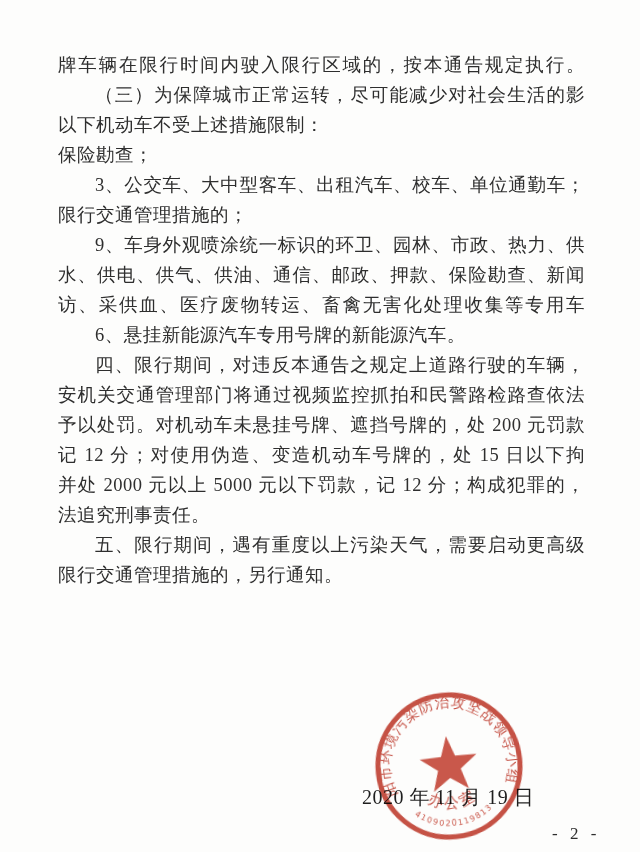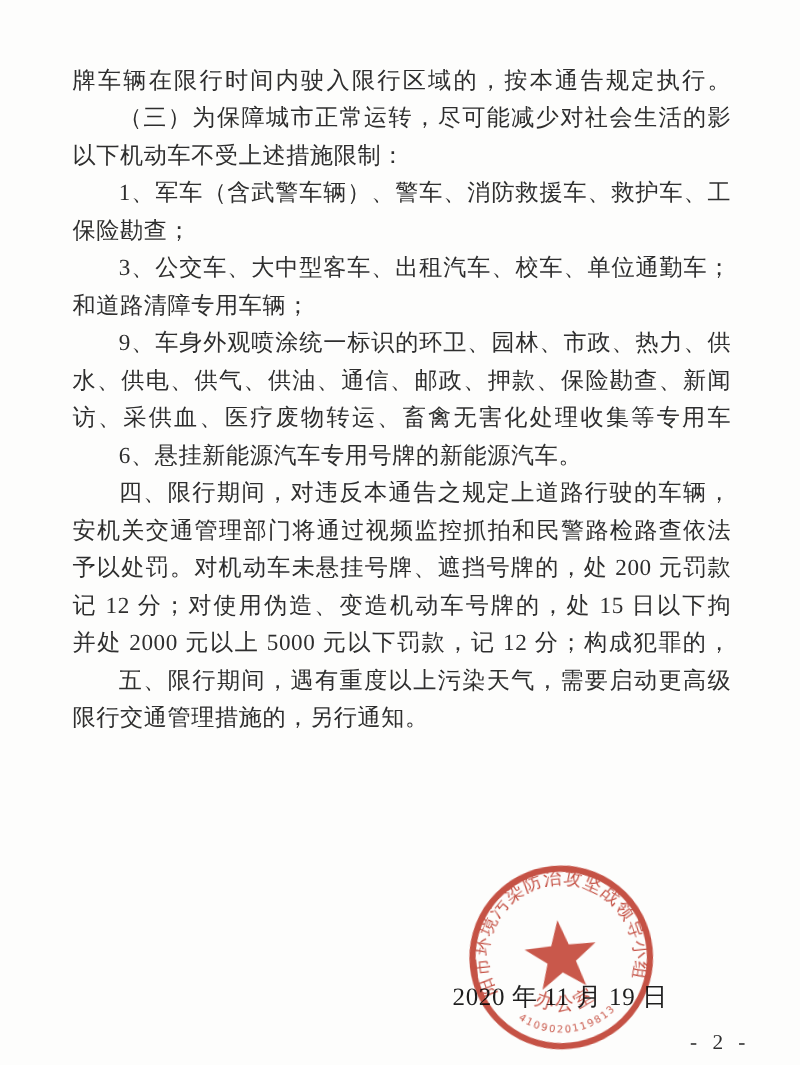--- a/index.html
+++ b/index.html
@@ -64,33 +64,33 @@
 </style>
 </head>
 <body>
 
 <div class="page">
 
   <div class="body-text">
     <div class="line full">牌车辆在限行时间内驶入限行区域的，按本通告规定执行。</div>
     <div class="line full indent">（三）为保障城市正常运转，尽可能减少对社会生活的影响，</div>
     <div class="line">以下机动车不受上述措施限制：</div>
-    <div class="line full indent">1、军车（含武警车辆）、警车、消防救援车、救护车、工</div>
     <div class="line">保险勘查；</div>
     <div class="line full indent">3、公交车、大中型客车、出租汽车、校车、单位通勤车；</div>
-    <div class="line">和道路清障专用车辆；</div>
+    <div class="line">限行交通管理措施的；</div>
     <div class="line full indent">9、车身外观喷涂统一标识的环卫、园林、市政、热力、供</div>
     <div class="line full">水、供电、供气、供油、通信、邮政、押款、保险勘查、新闻采</div>
     <div class="line full">访、采供血、医疗废物转运、畜禽无害化处理收集等专用车辆；</div>
     <div class="line indent">6、悬挂新能源汽车专用号牌的新能源汽车。</div>
     <div class="line full indent">四、限行期间，对违反本通告之规定上道路行驶的车辆，公</div>
     <div class="line full">安机关交通管理部门将通过视频监控抓拍和民警路检路查依法</div>
     <div class="line full">予以处罚。对机动车未悬挂号牌、遮挡号牌的，处 200 元罚款并</div>
     <div class="line full">记 12 分；对使用伪造、变造机动车号牌的，处 15 日以下拘留，</div>
     <div class="line full">并处 2000 元以上 5000 元以下罚款，记 12 分；构成犯罪的，依</div>
+    <div class="line">法追究刑事责任。</div>
     <div class="line full indent">五、限行期间，遇有重度以上污染天气，需要启动更高级别</div>
     <div class="line">限行交通管理措施的，另行通知。</div>
   </div>
 
   <div class="date">2020 年 11 月 19 日</div>
 
   <svg class="seal" viewBox="-75 -75 150 150" xmlns="http://www.w3.org/2000/svg">
     <defs>
       <path id="arcTop" d="M -51.1,29.5 A 59,59 0 1 1 51.1,29.5" fill="none"></path>
       <path id="arcOffice" d="M -27,32.2 A 42,42 0 0 0 27,32.2" fill="none"></path>

